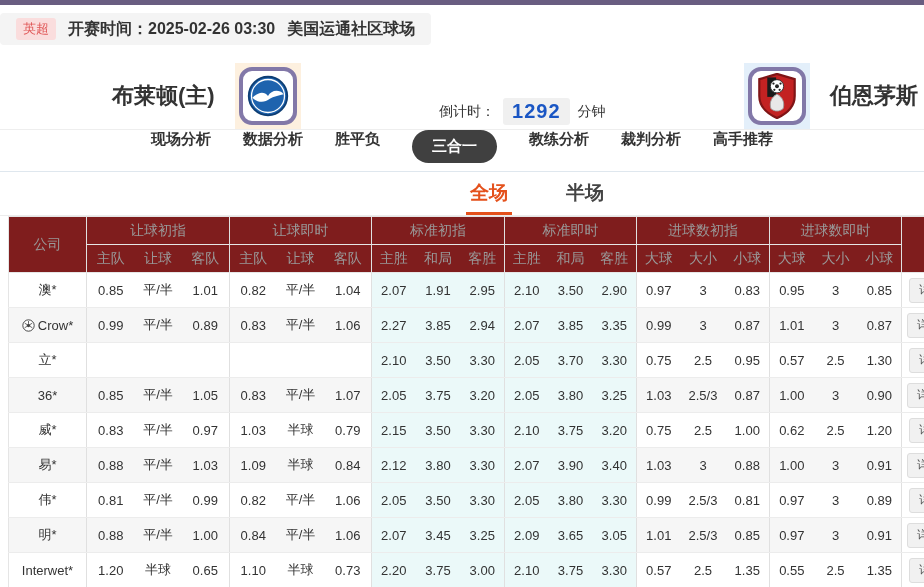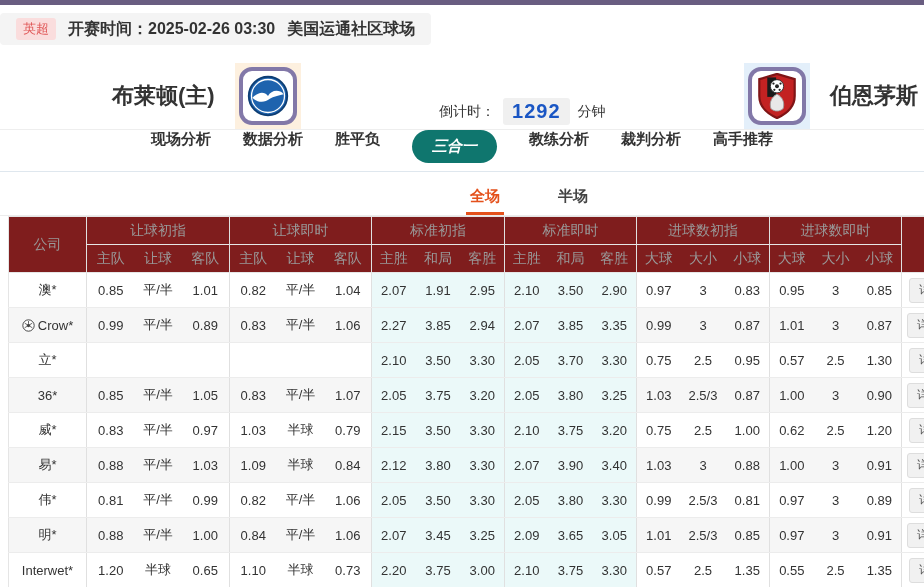--- a/index.html
+++ b/index.html
@@ -22,25 +22,25 @@
   .logo-box.home { background:#fdf0df; }
   .logo-box.away { background:#e3effa; }
   .logo-frame { width:58px; height:58px; background:#fff; border:4px solid#8278a8; border-radius:13px; display:flex; align-items:center; justify-content:center; }
   .countdown { display:flex; align-items:center; gap:8px; margin:4px auto; }
   .cd-label, .cd-unit { font-size:14px; color:#333; }
   .cd-value { background:#f0f0f0; color:#1a56c4; font-size:20px; font-weight:bold; padding:2px 9px; border-radius:3px; letter-spacing:1px; }
 
   
   .nav { height:43px; border-top:1px solid #eeeeee; border-bottom:1px solid #dfe7ee; display:flex; align-items:flex-start; justify-content:center; gap:32px; }
   .nav-item { font-size:15px; font-weight:bold; color:#333; cursor:pointer; white-space:nowrap; }
-  .nav-item.active { background:#0f766e; color:#fff; padding:7px 20px; border-radius:999px;font-style:italic; }
+  .nav-item.active { background:#404040; color:#fff; padding:7px 20px; border-radius:999px; }
 
   
   .subtabs { height:44px; display:flex; align-items:flex-end; gap:50px; padding-left:466px; border-bottom:1px solid #ececec; }
-  .subtab { font-size:15px; font-weight:bold; color:#444; padding:0 4px 9px 4px; cursor:pointer; }
+  .subtab { font-size:19px; font-weight:bold; color:#444; padding:0 4px 9px 4px; cursor:pointer; }
   .subtab.active { color:#e4511c; border-bottom:3px solid #e4511c; padding-bottom:6px; }
 
   
   table.odds { border-collapse:collapse; table-layout:fixed; width:935px; margin-left:8px; font-size:13px; }
   table.odds th { background:#7f1d1d; color:#999; font-weight:normal; font-size:14px; height:28px; border-bottom:1px solid #e6e6e6; }
   table.odds th.gstart, table.odds td.gstart { border-left:1px solid #e0e0e0; }
   table.odds th.detail-h, table.odds td.detail { border-left:1px solid #e0e0e0; }
   table.odds { border:1px solid #e5e5e5; }
   table.odds td { height:35px; text-align:center; color:#333; border-bottom:1px solid #ececec; }
   tr.stripe td { background:#f6f6f6; }

